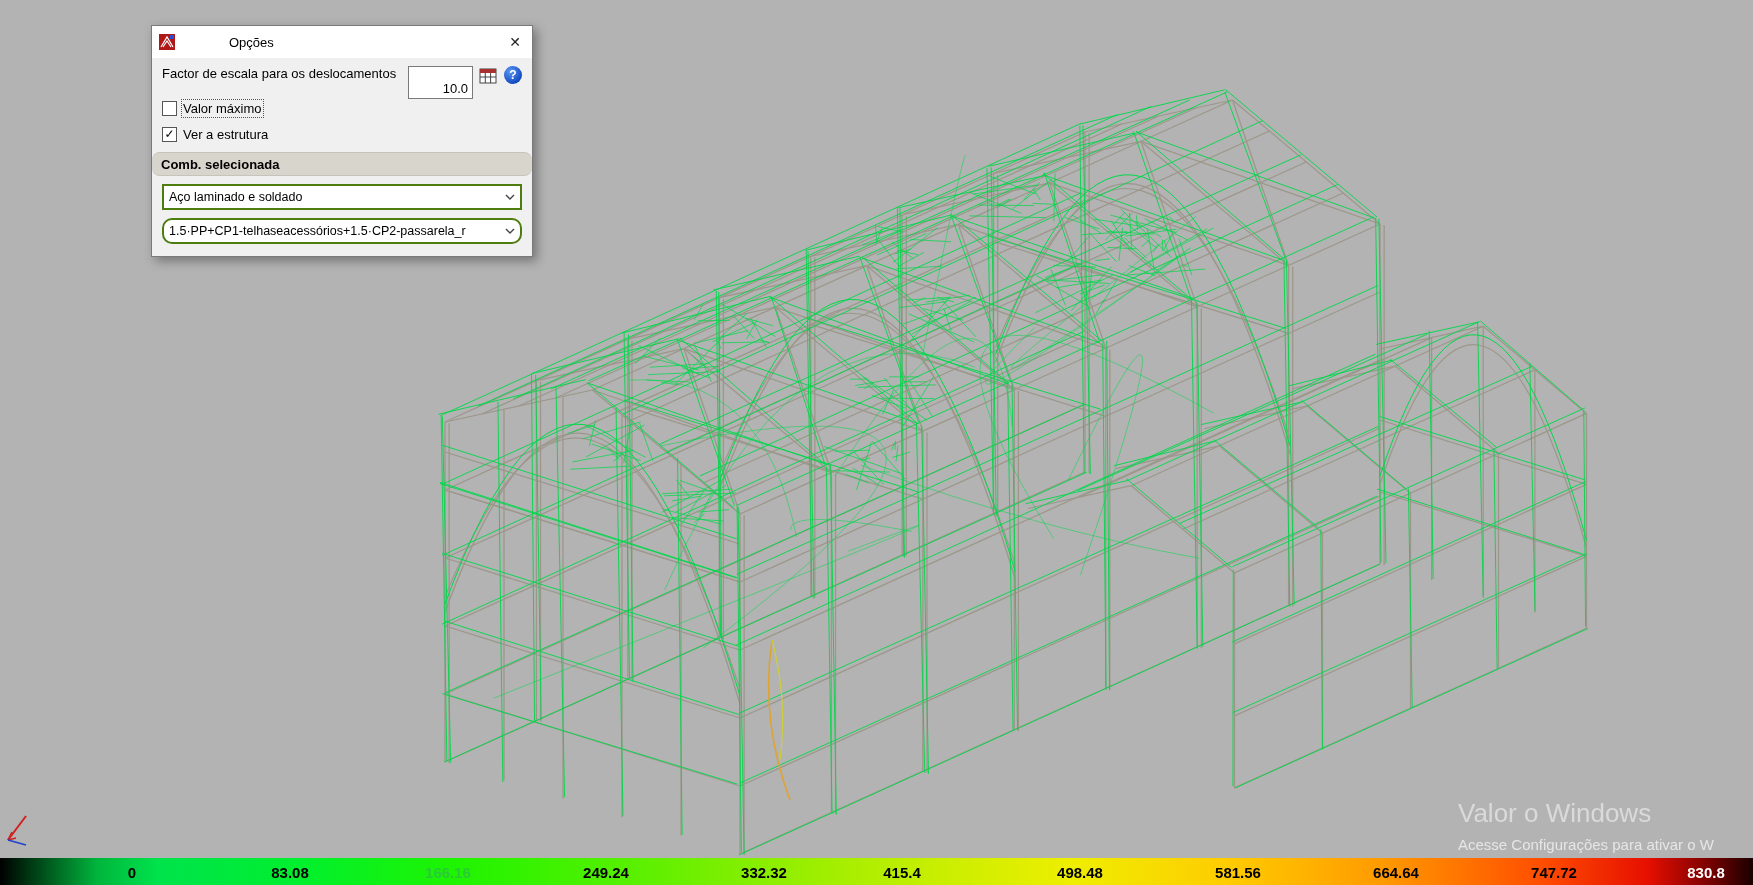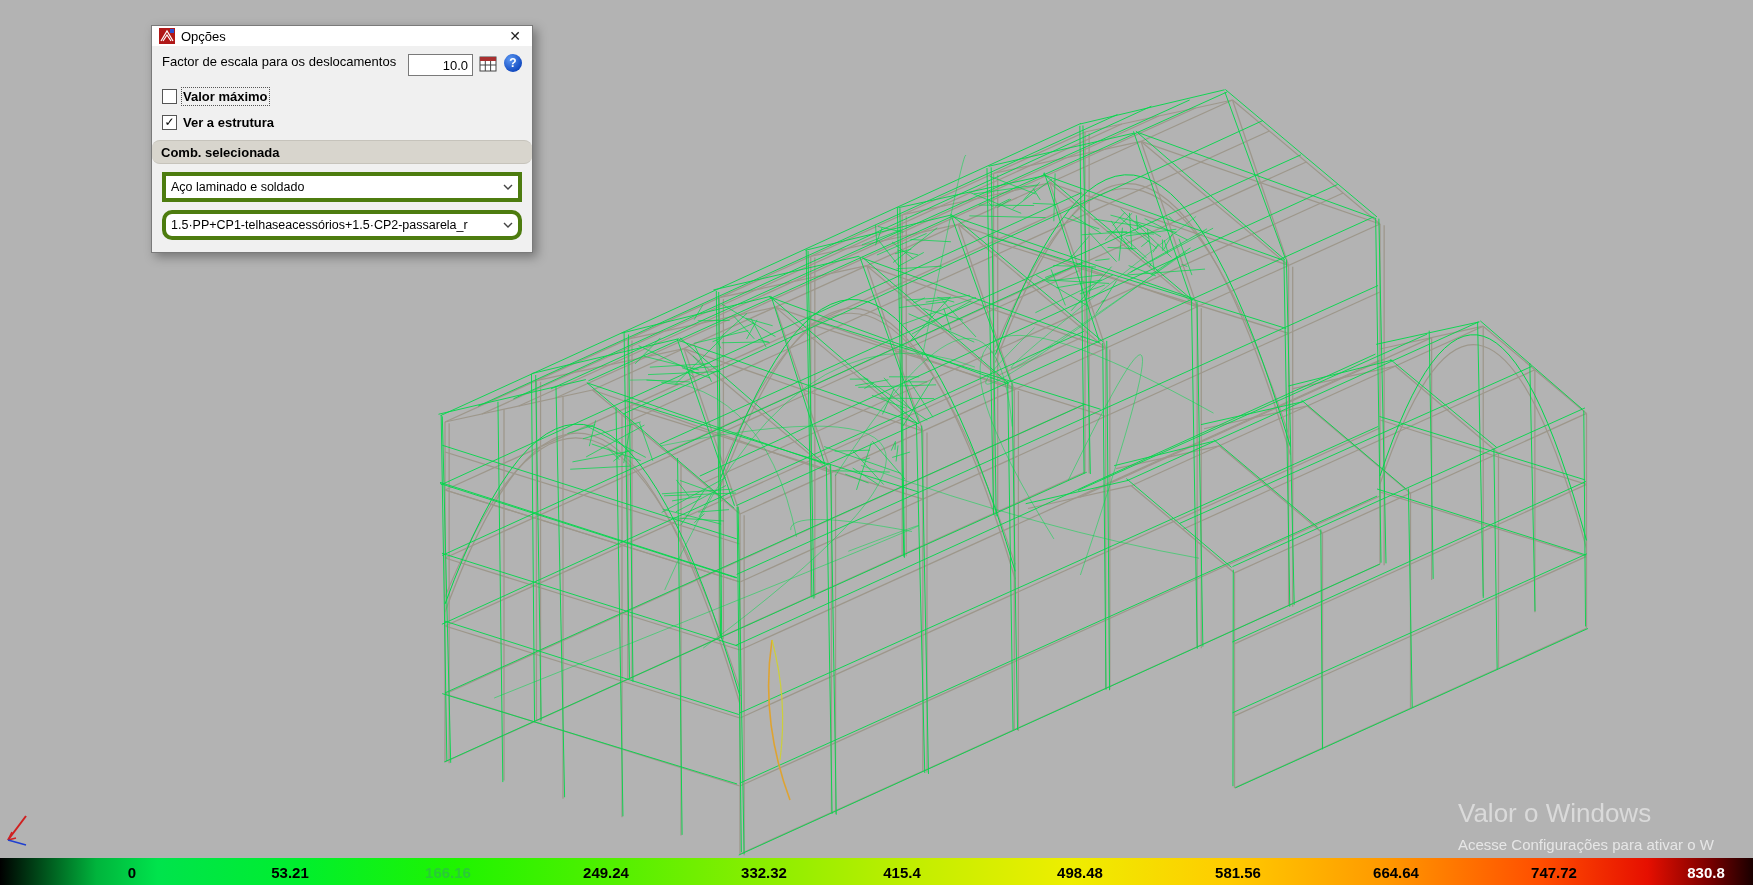--- a/index.html
+++ b/index.html
@@ -13,44 +13,44 @@
   .viewport{position:absolute;inset:0;}
   #structure-svg{position:absolute;left:0;top:0;width:1753px;height:885px;}
   .axes{position:absolute;left:2px;top:812px;width:30px;height:36px;}
   
   .dialog{
     position:absolute;left:151px;top:25px;width:380px;
     background:#f0f0f0;border:1px solid #7a7a7a;
     box-shadow:4px 4px 10px rgba(0,0,0,.35);
     z-index:10;font-size:13px;color:#000;
   }
-  .titlebar{height:20px;background:#ffffff;display:flex;align-items:center;padding-left:7px;}
+  .titlebar{height:32px;background:#ffffff;display:flex;align-items:center;padding-left:7px;gap:48px;}
   .app-icon{width:16px;height:16px;display:inline-block;flex:0 0 16px;}
   .titlebar .title{margin-left:6px;flex:1;font-size:13px;}
   .close{width:34px;height:28px;display:flex;align-items:center;justify-content:center;
     font-size:14px;color:#222;cursor:pointer;}
   .scale-row{display:flex;align-items:flex-start;margin:8px 10px 0 10px;height:24px;}
   .scale-row .lbl{flex:1;white-space:nowrap;font-size:13px;}
   .scale-input{width:58px;height:18px;border:1px solid #7a7a7a;background:#fff;
-    font-family:"Liberation Sans",sans-serif;font-size:13px;text-align:right;padding:1px 4px 1px 1px;}
+    font-family:"Liberation Sans",sans-serif;font-size:13px;text-align:right;padding:12px 4px 1px 1px;}
   .calc-btn{width:20px;height:20px;margin-left:5px;padding:1px;border:none;background:transparent;
     display:flex;align-items:center;justify-content:center;cursor:pointer;}
   .help{width:18px;height:18px;margin-left:6px;border-radius:50%;
     background:radial-gradient(circle at 35% 30%,#5b97f2,#0f47be 75%);
     color:#fff;font-weight:bold;font-size:12px;display:flex;align-items:center;justify-content:center;
     cursor:pointer;}
   .cb-row{display:flex;align-items:center;margin:10px 10px 0 10px;height:16px;cursor:pointer;}
   .cb{width:13px;height:13px;border:1px solid #555;background:#fff;flex:0 0 13px;
     display:flex;align-items:center;justify-content:center;font-size:12px;line-height:12px;color:#000;}
-  .cb-label{margin-left:6px;font-size:13px;font-weight:bold;}
+  .cb-label{margin-left:6px;font-size:13px;}
   .cb-label.focus-dotted{outline:1px dotted #555;outline-offset:1px;}
   .section-header{margin-top:10px;height:22px;background:#d8d5cd;border-top:1px solid #c6c3bb;
     border-bottom:1px solid #c6c3bb;display:flex;align-items:center;padding-left:9px;
     font-weight:bold;font-size:13px;border-radius:8px;}
-  .combo{margin:8px 10px 0 10px;height:22px;border:4px solid #4d7c0f;background:#fff;
+  .combo{margin:8px 10px 0 10px;height:22px;border:2px solid #4d7c0f;background:#fff;
     display:flex;align-items:center;cursor:pointer;}
   .combo:last-child{margin-bottom:12px;border-radius:10px;}
   .combo-text{flex:1;padding-left:5px;font-size:12.5px;white-space:nowrap;overflow:hidden;}
   .combo-arrow{width:20px;height:100%;display:flex;align-items:center;justify-content:center;}
   
   .colorbar{
     position:absolute;left:0;bottom:0;width:1753px;height:27px;z-index:5;
     background:linear-gradient(to right,
       #000000 0%, #00b43c 5.5%, #00e34c 9%, #00ef2e 17%, #1ff400 26%,
       #52f000 35%, #8dee00 44%, #c6ee00 53%, #eeee00 61%, #ffcc00 70%,
@@ -567,21 +567,21 @@
     <span class="combo-arrow">
       <svg viewBox="0 0 10 6" width="10" height="6">
           <path d="M1 1 L5 5 L9 1" stroke="#444" stroke-width="1.4" fill="none"></path>
         </svg>
     </span>
   </div>
 </div>
 
 <div class="colorbar">
   <span class="cbl" style="left:132px">0</span>
-  <span class="cbl" style="left:290px">53.21</span>
+  <span class="cbl" style="left:290px">83.08</span>
   <span class="cbl blend" style="left:448px">166.16</span>
   <span class="cbl" style="left:606px">249.24</span>
   <span class="cbl" style="left:764px">332.32</span>
   <span class="cbl" style="left:902px">415.4</span>
   <span class="cbl" style="left:1080px">498.48</span>
   <span class="cbl" style="left:1238px">581.56</span>
   <span class="cbl" style="left:1396px">664.64</span>
   <span class="cbl" style="left:1554px">747.72</span>
   <span class="cbl white" style="left:1706px">830.8</span>
 </div>

